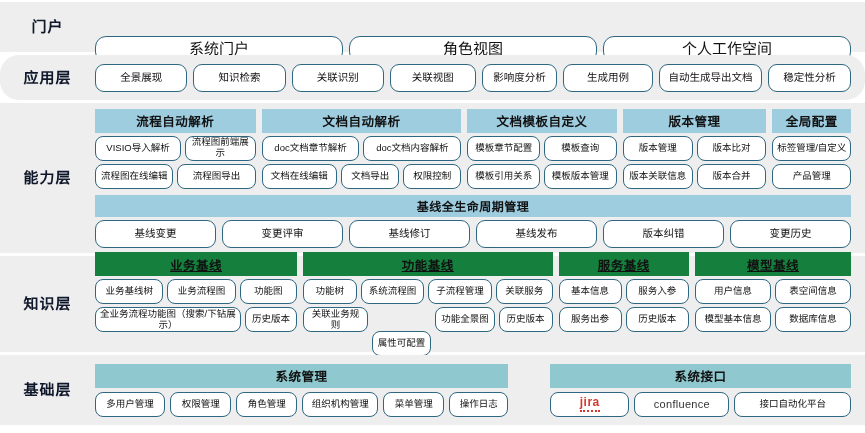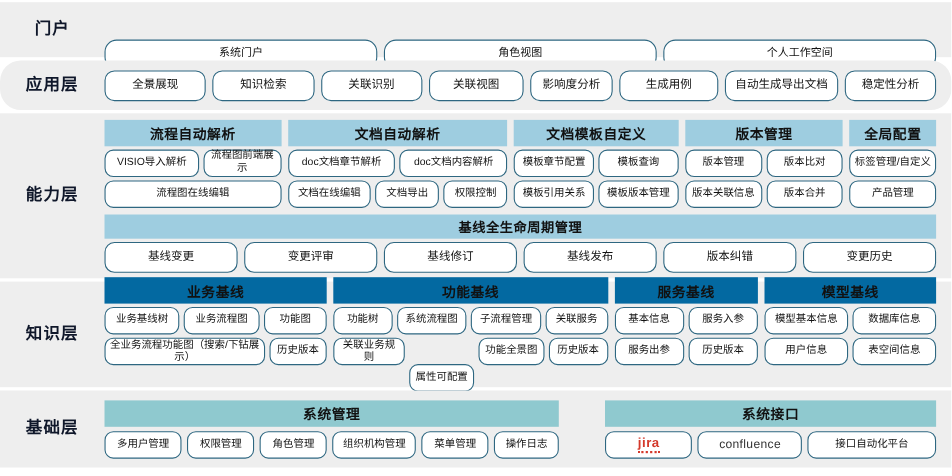--- a/index.html
+++ b/index.html
@@ -65,42 +65,42 @@
     text-align:center;
     font-size:10.5px;
     line-height:1.15;
     color:#111;
     box-sizing:border-box;
     padding:2px 3px;
     white-space:normal;
     word-break:break-all;
   }
   .pill.big{
-    font-size:10px;
+    font-size:15px;
     border-radius:11px;
     height:27px;
     margin-top:44px;
   }
   .pill.sm{height:28px;}
   .pill.xs{height:25px;font-size:9.5px;border-radius:8px;}
 
   
   .ghead{
     display:flex;
     align-items:center;
     justify-content:center;
     font-size:12.5px;
     font-weight:bold;
     color:#111;
     box-sizing:border-box;
     height:24px;
     letter-spacing:0.5px;
   }
   .ghead.blue{background:#9ecde0;}
-  .ghead.gray{background:#0369a1;}
+  .ghead.gray{background:#15803d;text-decoration:underline;}
   .ghead.teal{background:#8fc9cf;}
   .ghead.full{height:22px;font-size:12px;}
 
   
   .cap-groups{display:flex;gap:6px;}
   .cap-col{display:flex;flex-direction:column;gap:3px;min-width:0;}
   .cap-col .row{gap:4px;}
 
   
   .know-groups{display:flex;gap:6px;}
@@ -161,20 +161,21 @@
       <div class="cap-groups">
 
         <div class="cap-col" style="flex:1.43 1 0;">
           <div class="ghead blue">流程自动解析</div>
           <div class="row">
             <div class="pill xs" style="flex:1.25 1 0;">VISIO导入解析</div>
             <div class="pill xs" style="flex:1 1 0;">流程图前端展示</div>
           </div>
           <div class="row">
             <div class="pill xs" style="flex:1 1 0;">流程图在线编辑</div>
+            <div class="pill xs" style="flex:1 1 0;">流程图导出</div>
           </div>
         </div>
 
         <div class="cap-col" style="flex:1.78 1 0;">
           <div class="ghead blue">文档自动解析</div>
           <div class="row">
             <div class="pill xs" style="flex:1 1 0;">doc文档章节解析</div>
             <div class="pill xs" style="flex:1 1 0;">doc文档内容解析</div>
           </div>
           <div class="row">
@@ -275,26 +276,26 @@
           </div>
           <div class="row">
             <div class="pill xs" style="flex:1 1 0;">服务出参</div>
             <div class="pill xs" style="flex:1 1 0;">历史版本</div>
           </div>
         </div>
 
         <div class="know-col" style="flex:1.22 1 0;">
           <div class="ghead gray">模型基线</div>
           <div class="row">
+            <div class="pill xs" style="flex:1 1 0;">用户信息</div>
+            <div class="pill xs" style="flex:1 1 0;">表空间信息</div>
+          </div>
+          <div class="row">
             <div class="pill xs" style="flex:1 1 0;">模型基本信息</div>
             <div class="pill xs" style="flex:1 1 0;">数据库信息</div>
-          </div>
-          <div class="row">
-            <div class="pill xs" style="flex:1 1 0;">用户信息</div>
-            <div class="pill xs" style="flex:1 1 0;">表空间信息</div>
           </div>
         </div>
 
       </div>
     </div>
   </div>
 
   <div class="band band-base">
     <div class="band-label">基础层</div>
     <div class="band-body">

